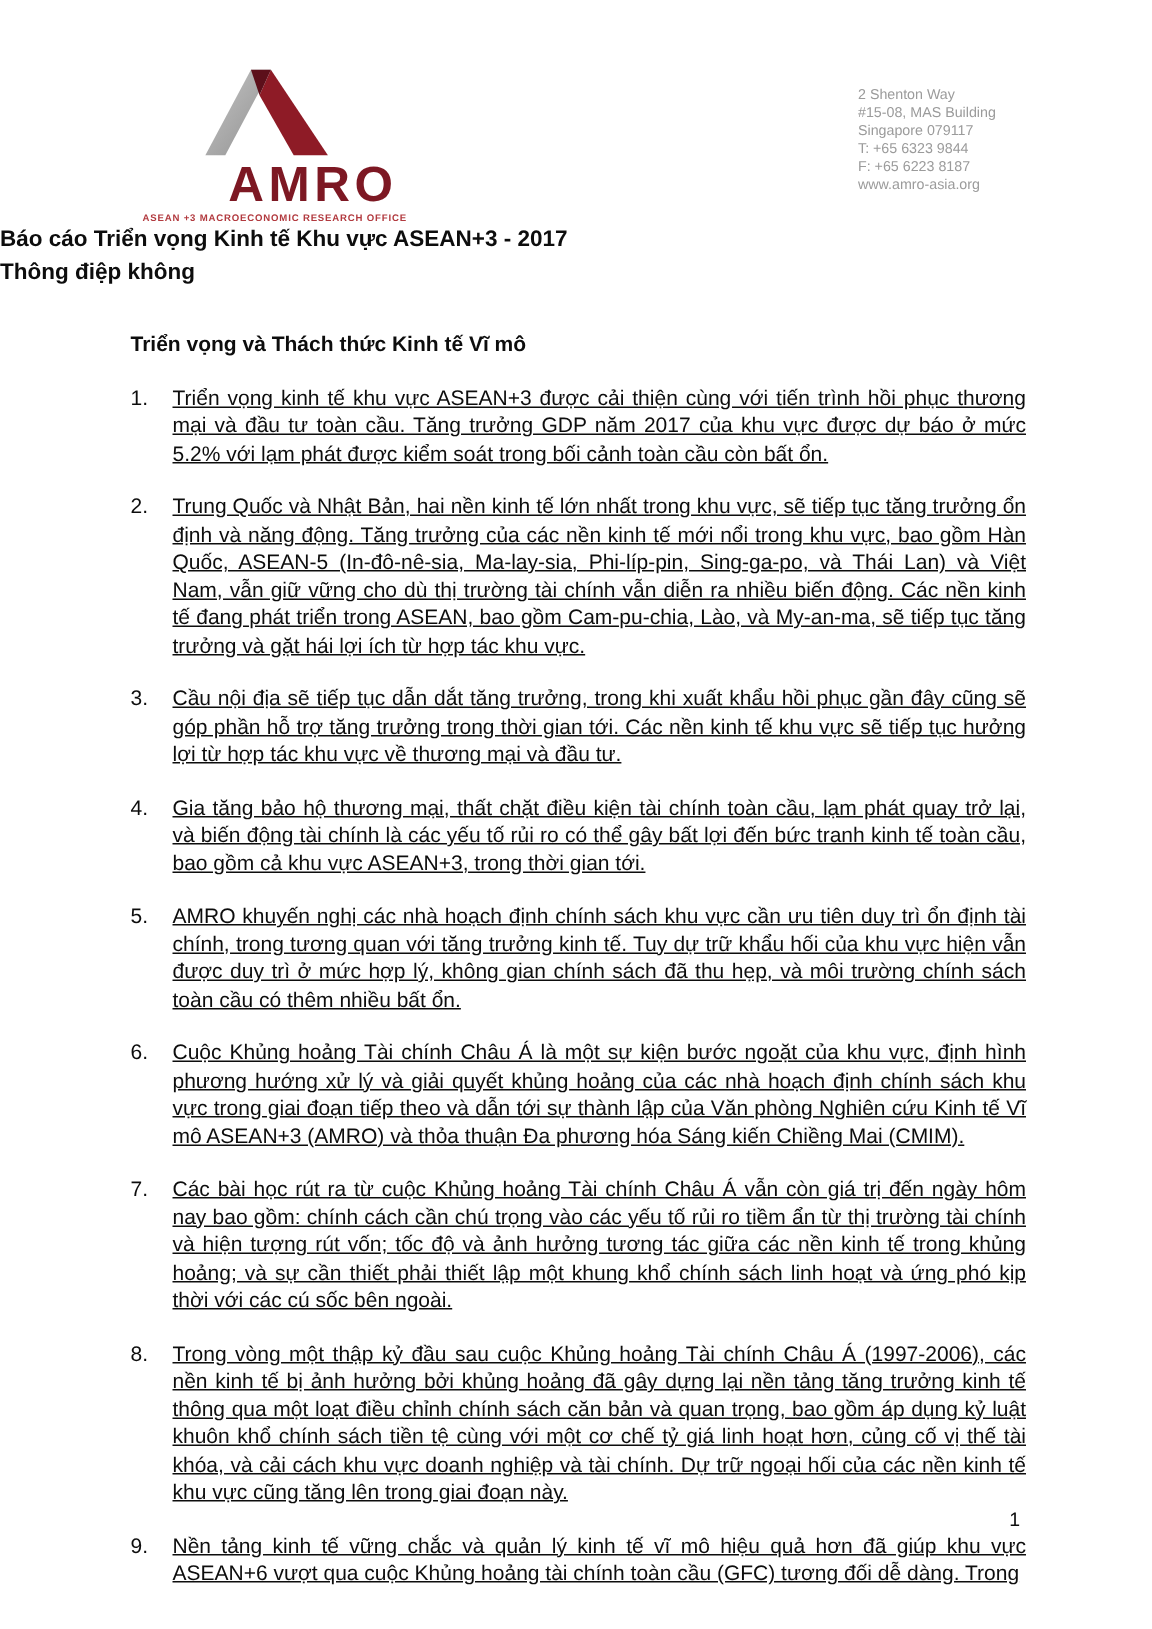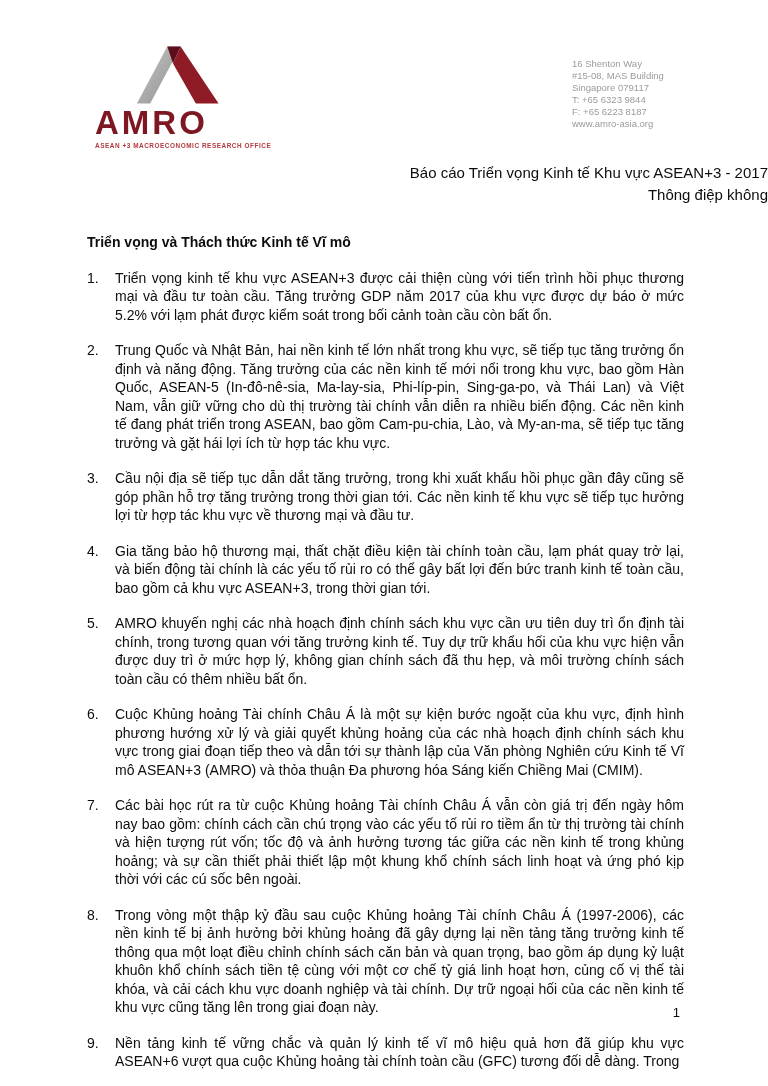--- a/index.html
+++ b/index.html
@@ -24,20 +24,21 @@
     padding: 44px 68px 0 95px;
   }
   .logo-block { width: 170px; }
   .logo-mark { display: block; margin: 0 0 2px 40px; }
   .logo-wordmark {
     font-size: 33px;
     font-weight: 600;
     letter-spacing: 3px;
     color: #7d1823;
     line-height: 1;
+    text-align: right;
   }
   .logo-tagline {
     display: block;
     margin-top: 3px;
     font-size: 6.4px;
     font-weight: bold;
     letter-spacing: 0.55px;
     color: #b23a3f;
     white-space: nowrap;
   }
@@ -45,23 +46,22 @@
     margin-top: 14px;
     width: 128px;
     font-size: 9.5px;
     line-height: 12px;
     color: #9b9b9b;
   }
   .contact-block span { display: block; }
 
   
   .title-block {
-    margin-top: 13px;
-    text-align: right;
-    font-weight: normal;
+    text-align: left;
+    font-weight: bold;
     font-size: 15px;
     line-height: 22px;
   }
 
   
   .body-text {
     padding: 10px 84px 0 87px;
     font-size: 14px;
     line-height: 18.5px;
   }
@@ -73,20 +73,21 @@
   .list-item {
     display: flex;
     margin-bottom: 17px;
   }
   .item-number {
     flex: 0 0 28px;
   }
   .item-text {
     flex: 1;
     text-align: justify;
+    text-decoration: underline;
   }
 
   .page-number {
     position: absolute;
     top: 1005px;
     right: 88px;
     font-size: 13px;
   }
 </style>
 </head>
@@ -105,21 +106,21 @@
         </defs>
         <polygon points="2,62 34,2 48,2 16,62" fill="url(#gG)"></polygon>
         <polygon points="48,2 88,62 64,62 40,20" fill="#8e1b26"></polygon>
         <polygon points="34,2 48,2 40,20" fill="#5c0f1a"></polygon>
       </svg>
       <div class="logo-wordmark">AMRO</div>
       <span class="logo-tagline">ASEAN +3 MACROECONOMIC RESEARCH OFFICE</span>
     </div>
 
     <div class="contact-block">
-      <span>16 Shenton Way</span>
+      <span>2 Shenton Way</span>
       <span>#15-08, MAS Building</span>
       <span>Singapore 079117</span>
       <span>T: +65 6323 9844</span>
       <span>F: +65 6223 8187</span>
       <span>www.amro-asia.org</span>
     </div>
   </div>
 
   <div class="title-block">
     <div>Báo cáo Triển vọng Kinh tế Khu vực ASEAN+3 - 2017</div>

